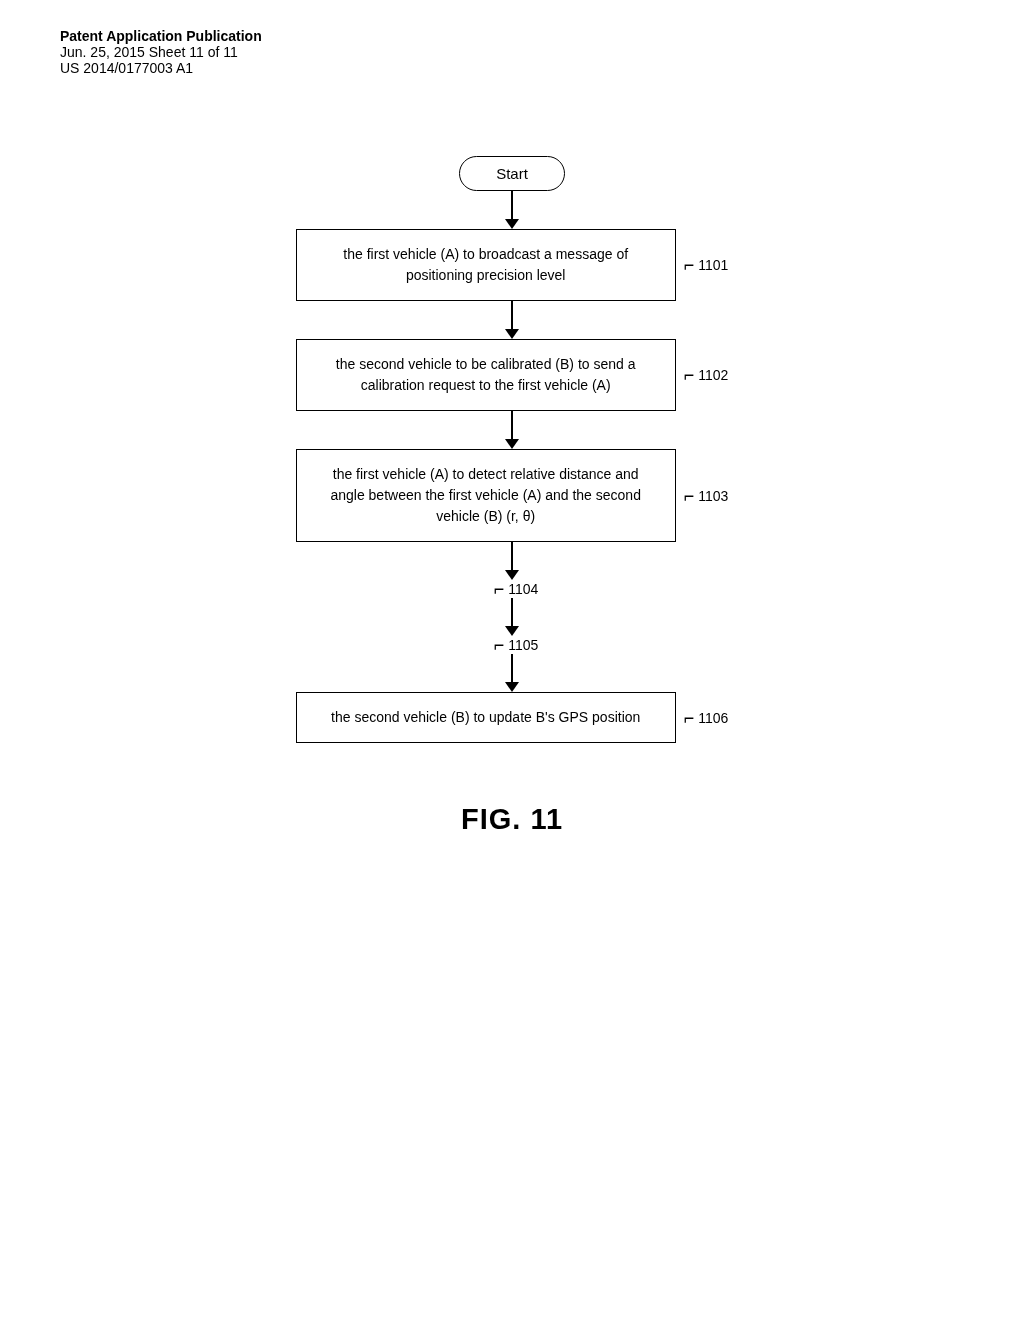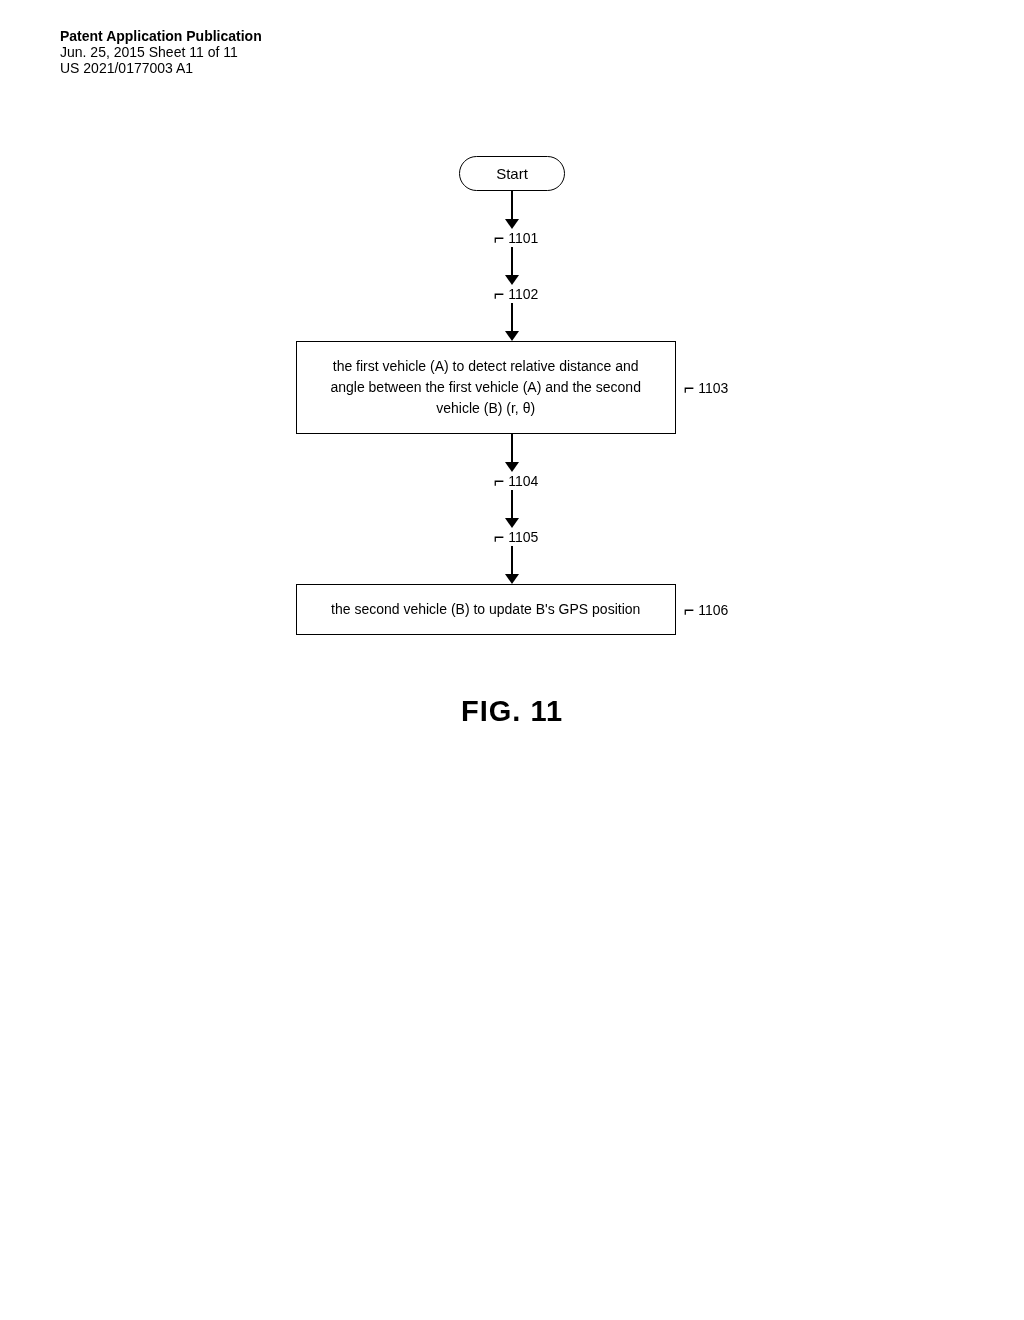--- a/index.html
+++ b/index.html
@@ -105,47 +105,53 @@
       font-weight: bold;
       letter-spacing: 1px;
     }
   </style>
 </head>
 <body>
 
 <div class="header">
   <span class="header-left">Patent Application Publication</span>
   <span class="header-center">Jun. 25, 2015  Sheet 11 of 11</span>
-  <span class="header-right">US 2021/0177003 A1</span>
+  <span class="header-right">US 2014/0177003 A1</span>
 </div>
 
 <div class="flowchart">
 
   <div class="start-node">
     <span>Start</span>
   </div>
 
   <div class="arrow-down">
     <div class="arrow-line"></div>
     <div class="arrow-head"></div>
   </div>
 
   <div class="process-box-wrapper">
+    <div class="process-box">
+      <span>the first vehicle (A) to broadcast a message of positioning precision level</span>
+    </div>
     <div class="box-label">
       <span class="label-bracket">⌐</span>
       <span class="label-text">1101</span>
     </div>
   </div>
 
   <div class="arrow-down">
     <div class="arrow-line"></div>
     <div class="arrow-head"></div>
   </div>
 
   <div class="process-box-wrapper">
+    <div class="process-box">
+      <span>the second vehicle to be calibrated (B) to send a calibration request to the first vehicle (A)</span>
+    </div>
     <div class="box-label">
       <span class="label-bracket">⌐</span>
       <span class="label-text">1102</span>
     </div>
   </div>
 
   <div class="arrow-down">
     <div class="arrow-line"></div>
     <div class="arrow-head"></div>
   </div>

